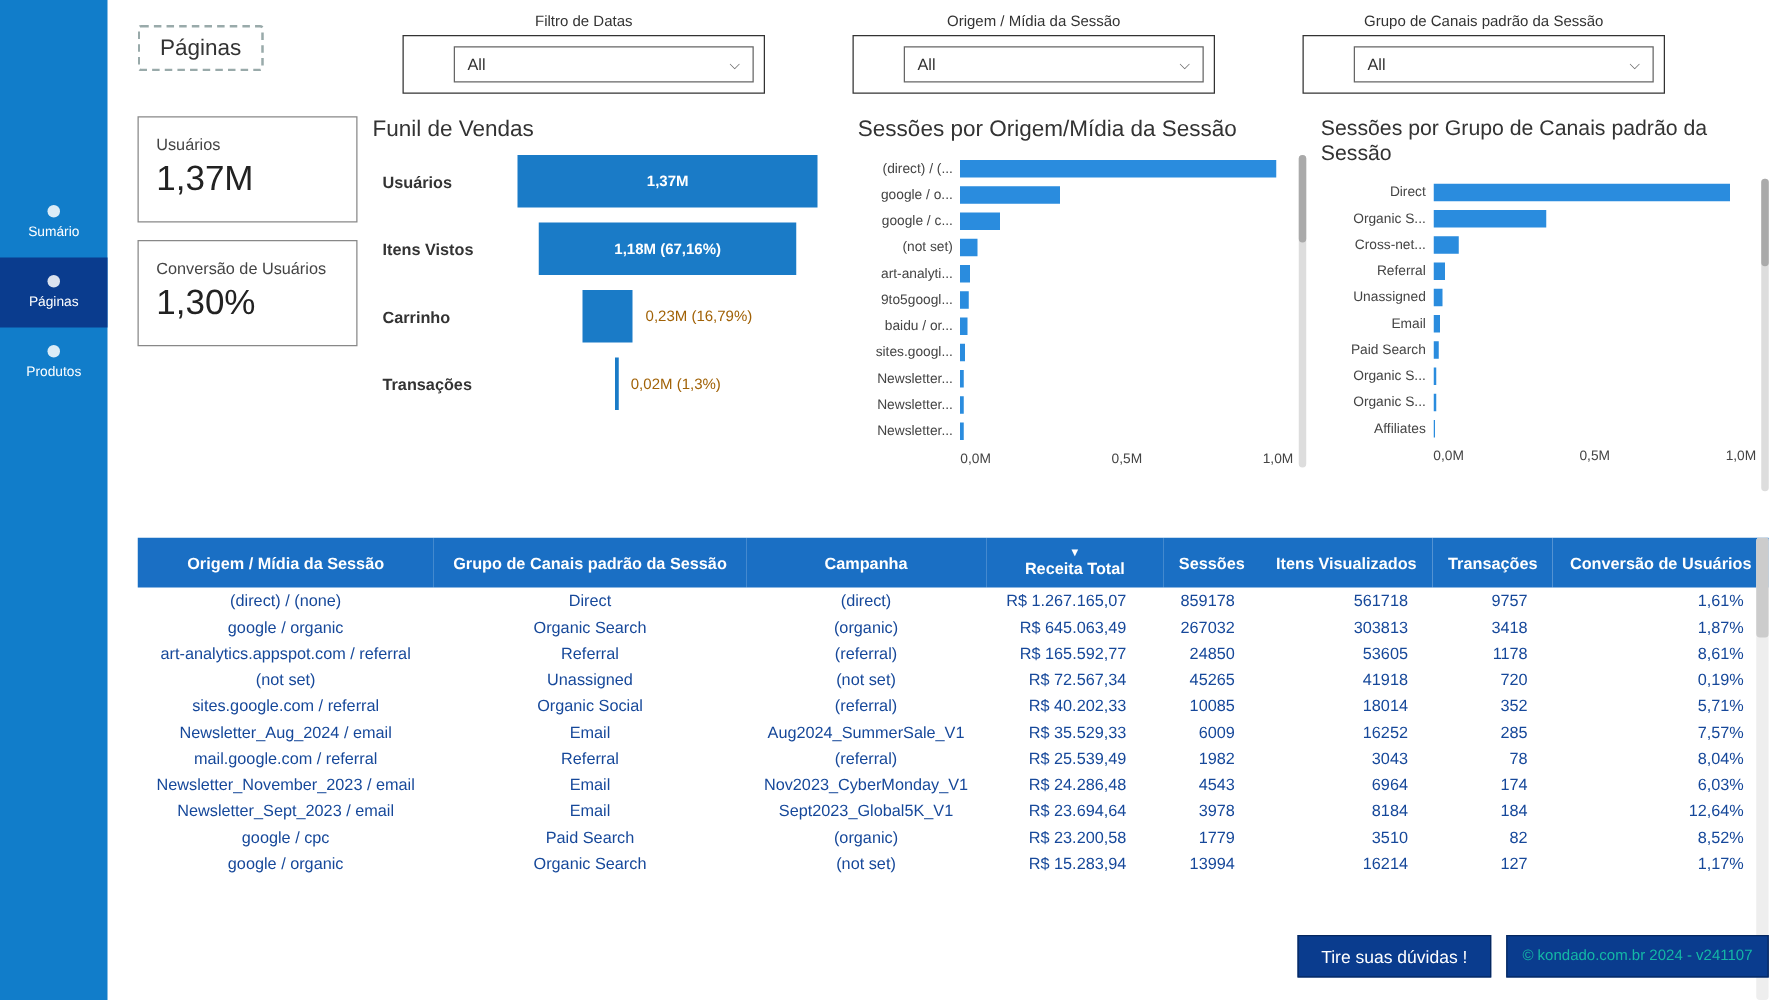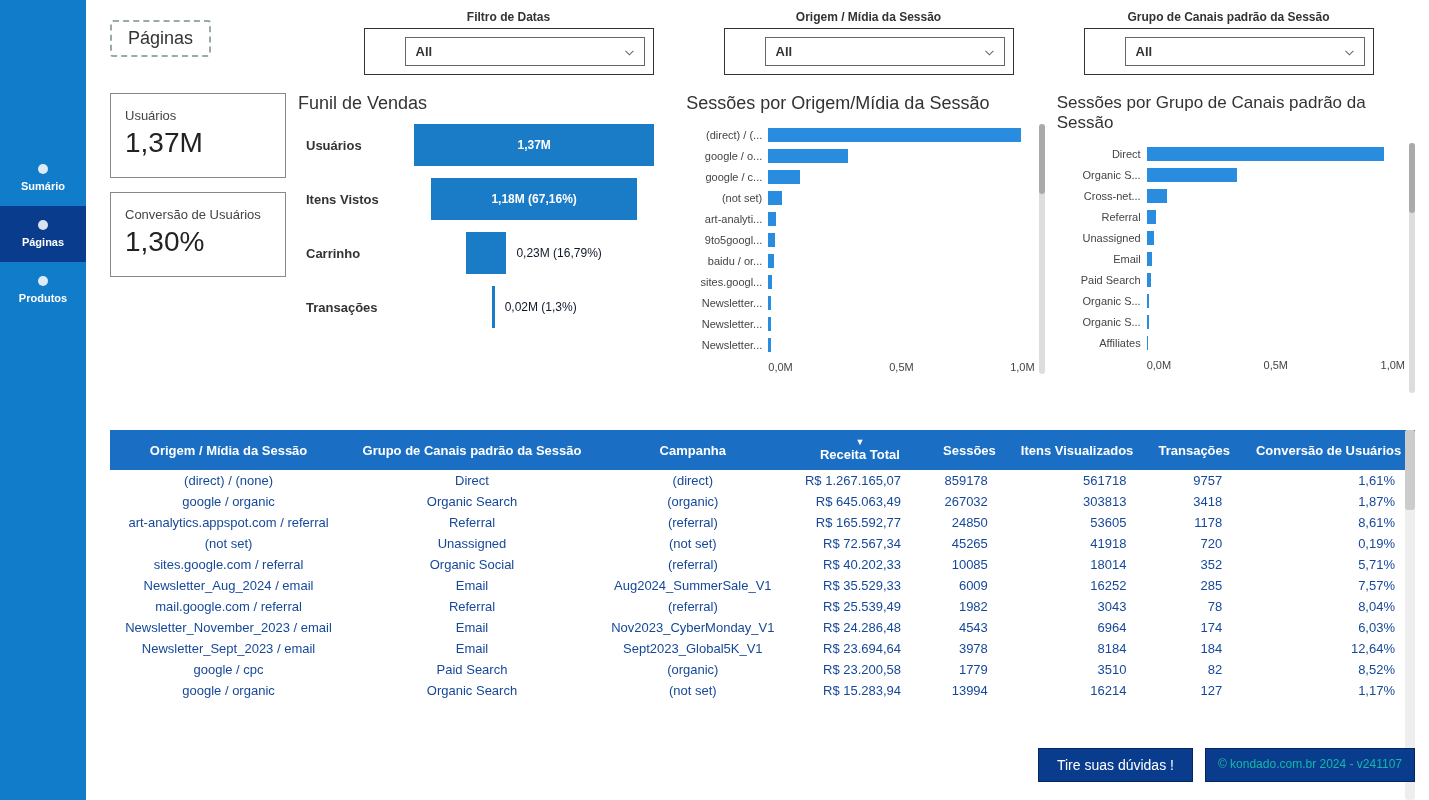--- a/index.html
+++ b/index.html
@@ -1,20 +1,20 @@
 <!DOCTYPE html>
 <html><head>
 <meta charset="utf-8">
 <style>
 * { margin: 0; padding: 0; box-sizing: border-box; }
 body { font-family: 'Segoe UI', Tahoma, sans-serif; background: #fff; color: #333; overflow: hidden; }
 .app { display: flex; width: 1429px; height: 800px; }
 
 
-.sidebar { width: 86px; background: #117dca; display: flex; flex-direction: column; padding-top: 150px; font-weight: bold; }
+.sidebar { width: 86px; background: #117dca; display: flex; flex-direction: column; padding-top: 150px; }
 .nav-item { display: flex; flex-direction: column; align-items: center; justify-content: center; padding: 14px 4px; color: #fff; font-size: 11px; cursor: pointer; }
 .nav-item.active { background: #0a3c8e; }
 .nav-bullet { width: 10px; height: 10px; border-radius: 50%; background: rgba(255,255,255,0.85); margin-bottom: 6px; }
 
 
 .main { flex: 1; padding: 10px 14px 0 24px; position: relative; display: flex; flex-direction: column; }
 .top-row { display: flex; gap: 20px; align-items: flex-start; }
 .pages-btn { border: 2px dashed #9aa; padding: 6px 16px; font-size: 18px; color: #333; background: #fff; border-radius: 3px; margin-top: 10px; }
 .filter-block { flex: 1; max-width: 290px; }
 .filter-title { font-size: 12px; color: #333; text-align: center; margin-bottom: 4px; }
@@ -31,21 +31,21 @@
 
 .panel { flex: 1; }
 .panel-title { font-size: 18px; color: #333; margin-bottom: 10px; font-weight: 500; }
 
 
 .funnel { padding: 0 8px; }
 .funnel-row { display: flex; align-items: center; margin-bottom: 12px; }
 .funnel-label { width: 96px; font-size: 13px; color: #333; font-weight: 600; }
 .funnel-bar-wrap { flex: 1; display: flex; justify-content: center; position: relative; height: 42px; align-items: center; }
 .funnel-bar { background: #1a7bc7; height: 42px; display: flex; align-items: center; justify-content: center; color: #fff; font-size: 12px; font-weight: 600; }
-.funnel-side { font-size: 12px; color: #0f172a; margin-left: 10px; white-space: nowrap; }
+.funnel-side { font-size: 12px; color: #a16207; margin-left: 10px; white-space: nowrap; }
 
 
 .chart-area { position: relative; height: 275px; padding-right: 10px; }
 .hbar { display: flex; align-items: center; height: 21px; }
 .hbar-label { width: 82px; text-align: right; font-size: 11px; color: #444; padding-right: 6px; white-space: nowrap; overflow: hidden; text-overflow: ellipsis; }
 .hbar-track { flex: 1; position: relative; }
 .hbar-fill { background: #2a8cde; height: 14px; }
 .chart2 .hbar-label { width: 90px; }
 .axis { display: flex; font-size: 11px; color: #444; padding-left: 82px; justify-content: space-between; margin-top: 6px; }
 .chart2 .axis { padding-left: 90px; }
@@ -87,21 +87,21 @@
       <span>Produtos</span>
     </div>
   </div>
 
   <div class="main">
 
     <div class="top-row">
       <div style="width:176px;">
         <button class="pages-btn">Páginas</button>
       </div>
-      <div style="flex:1; display:flex; gap:70px; justify-content:center;font-weight:bold;">
+      <div style="flex:1; display:flex; gap:70px; justify-content:flex-start;">
         <div class="filter-block" style="margin-left:16px;">
           <div class="filter-title">Filtro de Datas</div>
           <div class="filter-box">
             <div class="dropdown">
               <span>All</span>
               <span class="chev">⌵</span>
             </div>
           </div>
         </div>
         <div class="filter-block">

